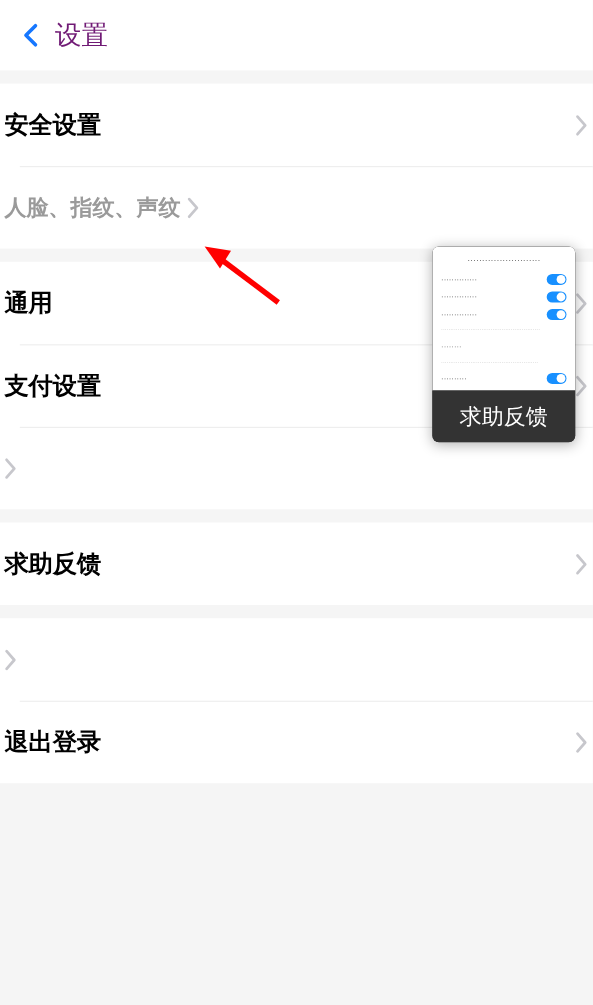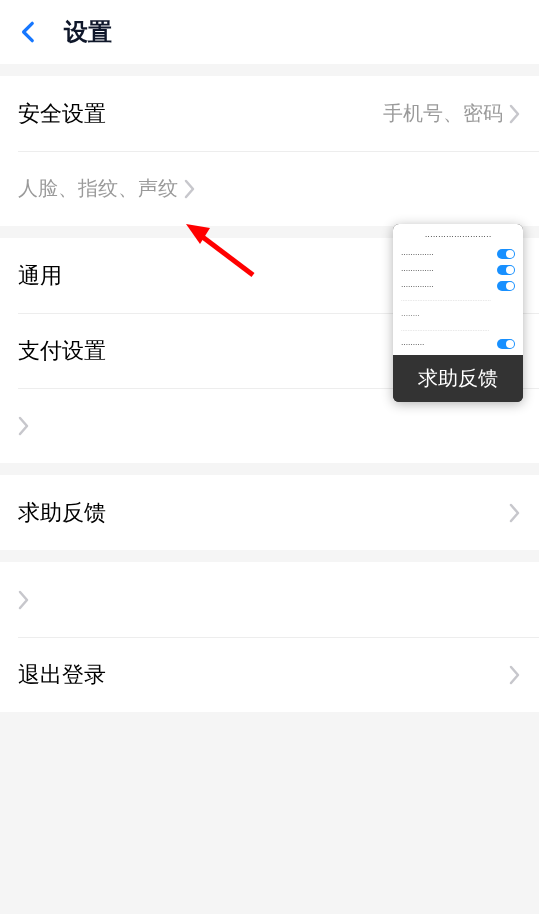--- a/index.html
+++ b/index.html
@@ -26,37 +26,38 @@
     .back-icon {
       color: #1677ff;
       display: flex;
       align-items: center;
       justify-content: center;
       width: 30px;
       height: 30px;
     }
     .page-title {
       font-size: 24px;
-      font-weight: 700;
-      color: #0f172a;
-      margin-left: 20px;
+      font-weight: 400;
+      color: #701a75;
+      margin-left: 6px;
     }
     .group {
       background: #ffffff;
       margin-top: 12px;
     }
     .group:first-of-type {
       margin-top: 12px;
     }
     .row {
       display: flex;
       align-items: center;
-      padding: 0 18px;
+      padding: 0 4px;
       height: 75px;
       position: relative;
+      font-weight: bold;
     }
     .row + .row::before {
       content: "";
       position: absolute;
       left: 18px;
       right: 0;
       top: 0;
       height: 1px;
       background: #ededed;
     }
@@ -171,21 +172,20 @@
     <svg viewBox="0 0 24 24" width="26" height="26" fill="none" stroke="#1677ff" stroke-width="3" stroke-linecap="round" stroke-linejoin="round">
       <polyline points="15 4 7 12 15 20"></polyline>
     </svg>
   </span>
   <span class="page-title">设置</span>
 </div>
 
 <div class="group">
   <div class="row">
     <span class="row-label">安全设置</span>
-    <span class="row-value">手机号、密码</span>
     <span class="chevron">
       <svg viewBox="0 0 12 22" fill="none" stroke="#c7c7cc" stroke-width="2.5" stroke-linecap="round" stroke-linejoin="round">
           <polyline points="2 3 9 11 2 19"></polyline>
         </svg>
     </span>
   </div>
   <div class="row">
     <span class="row-value">人脸、指纹、声纹</span>
     <span class="chevron">
       <svg viewBox="0 0 12 22" fill="none" stroke="#c7c7cc" stroke-width="2.5" stroke-linecap="round" stroke-linejoin="round">

